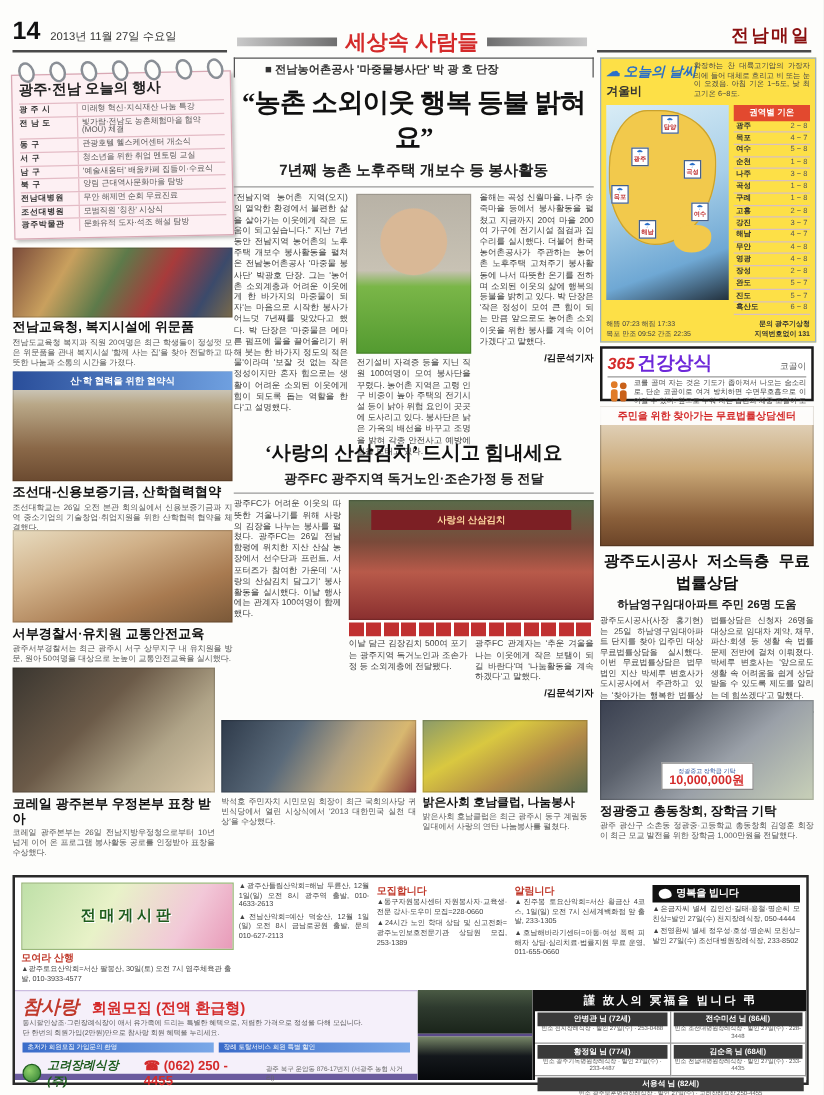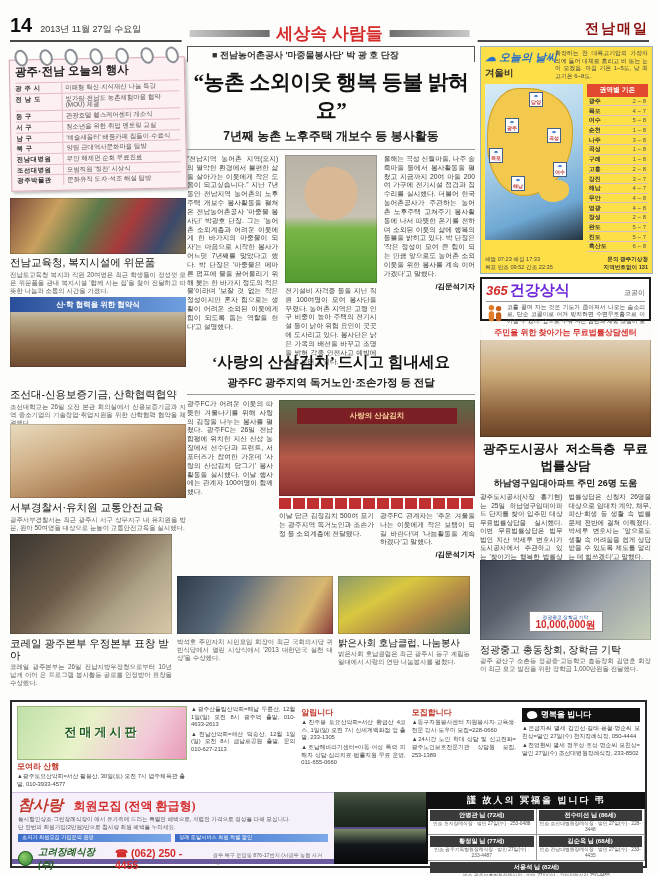--- a/index.html
+++ b/index.html
@@ -20,21 +20,21 @@
   .spiral{display:flex;justify-content:space-around;height:14px;margin-bottom:-4px;position:relative;z-index:2;}
   .ring{width:9px;height:13px;border:2px solid #8a8f96;border-radius:50%;background:#fdfdfb;transform:rotate(-18deg);}
   .pad{background:#fdf0f3;border:1px solid #d8a8b4;box-shadow:2px 2px 3px rgba(0,0,0,.25);padding:4px 5px 5px;}
   .pad h3{margin:0 0 3px;font-size:11.5px;color:#222;}
   .ev-row{display:flex;border-top:1px solid #e4bcc6;font-size:6.4px;line-height:1.05;}
   .ev-row .org{width:44px;font-weight:bold;color:#333;padding:2px 2px 1px 0;border-right:1px solid #e4bcc6;letter-spacing:.5px;}
   .ev-row .dsc{flex:1;color:#555;padding:2px 0 1px 3px;}
   
   .photo{position:absolute;overflow:hidden;box-shadow:0 0 0 1px rgba(0,0,0,.15) inset;}
   .cap{position:absolute;}
-  .cap .ct{font-size:10.5px;font-weight:normal;color:#111;line-height:1.1;margin:0 0 2px;}
+  .cap .ct{font-size:10.5px;font-weight:bold;color:#111;line-height:1.1;margin:0 0 2px;}
   .cap .cx{font-size:6.4px;color:#555;line-height:1.25;text-align:justify;margin:0;}
   .banner-strip{position:absolute;left:0;right:0;top:0;height:15px;display:flex;align-items:center;justify-content:center;
         color:#fff;font-size:7.5px;font-weight:bold;white-space:nowrap;}
   
   #main-art{position:absolute;left:187px;top:46px;width:288px;}
   .kicker{border-top:1px solid #555;border-left:1px solid #555;border-right:1px solid #555;border-bottom:none;
         height:13px;font-size:9px;color:#333;padding:2px 24px 0;font-weight:bold;}
   .headline{font-family:"Liberation Serif",serif;font-size:21px;font-weight:bold;text-align:center;color:#111;
         margin:6px 0 4px;letter-spacing:-.5px;}
   .subhead{font-size:12px;font-weight:bold;text-align:center;color:#222;margin:0 0 4px;}
@@ -109,21 +109,21 @@
   #board-logo{width:168px;height:52px;background:linear-gradient(120deg,#bfe0a8 0%,#e8f2c8 40%,#f2c8d8 75%,#e89ab8 100%);
         border:1px solid #9ab87a;display:flex;align-items:center;justify-content:center;}
   #board-logo span{font-size:12px;font-weight:bold;color:#1e5c1e;letter-spacing:3px;text-shadow:1px 1px 0 #fff;}
   .obit-mini{background:#111;color:#fff;font-size:8px;font-weight:bold;display:flex;align-items:center;gap:4px;
         padding:2px 5px;margin:2px 0 3px;}
   .dove{width:10px;height:8px;background:#fff;border-radius:60% 80% 40% 70%;transform:rotate(-15deg);}
   #adrow{display:flex;height:72px;margin-top:2px;}
   #ad-cham{width:322px;background:#f5f0fa;border-top:1px solid #cbbce0;border-bottom:5px solid #6b5b9e;
         padding:3px 6px;box-sizing:border-box;position:relative;}
   .cham-brand{font-size:15px;font-weight:bold;font-style:italic;color:#c0392b;}
-  .cham-title{font-size:12px;font-weight:bold;color:#d42b2b;margin-left:6px;font-family:Liberation Serif, serif;}
+  .cham-title{font-size:12px;font-weight:bold;color:#d42b2b;margin-left:6px;}
   .cham-line{font-size:5.6px;color:#555;line-height:1.3;margin-top:1px;}
   .cham-strip{height:8px;background:linear-gradient(90deg,#3a6bc9,#7aa8e8);margin:2px 0;color:#fff;font-size:5.2px;
         display:flex;align-items:center;padding:0 4px;}
   .cham-foot{display:flex;align-items:center;gap:5px;margin-top:2px;}
   .glogo{width:13px;height:13px;border-radius:50%;background:radial-gradient(circle at 35% 35%,#8fd06a,#2e7d32);border:1px solid #1e5c1e;}
   .gname{font-size:9.5px;font-weight:bold;color:#1e5c1e;font-style:italic;}
   .gphone{font-size:10.5px;font-weight:bold;color:#d42b2b;}
   .gaddr{font-size:5.2px;color:#666;}
   #ad-photos{width:92px;display:flex;flex-direction:column;}
   .p-man{flex:1;background:linear-gradient(180deg,#4a5a44 0%,#2e3a2e 40%,#1a241a 100%);}
@@ -202,21 +202,21 @@
         </div>
     </div>
   </div>
 
   <div class="photo" style="left:10px;top:198px;width:176px;height:56px;background:linear-gradient(120deg,#7a4a3a 0%,#c9a05e 25%,#5d7a4a 45%,#a83b3b 65%,#3b4a6b 85%,#7a6a4a 100%);"></div>
   <div class="cap" style="left:10px;top:257px;width:176px;">
     <p class="ct">전남교육청, 복지시설에 위문품</p>
     <p class="cx">전남도교육청 복지과 직원 20여명은 최근 학생들이 정성껏 모은 위문품을 관내 복지시설 '함께 사는 집'을 찾아 전달하고 따뜻한 나눔과 소통의 시간을 가졌다.</p>
   </div>
 
-  <div class="photo" style="left:10px;top:297px;width:176px;height:70px;background:linear-gradient(180deg,#dfe8f0 0%,#b9a888 30%,#8a6848 70%,#6b4a30 100%);">
+  <div class="photo" style="left:10px;top:297px;width:176px;height:88px;background:linear-gradient(180deg,#dfe8f0 0%,#b9a888 30%,#8a6848 70%,#6b4a30 100%);">
     <div class="banner-strip" style="background:linear-gradient(90deg,#2a4e9a,#6fa0e0);">
         <span>산·학 협력을 위한 협약식</span>
       </div>
   </div>
   <div class="cap" style="left:10px;top:389px;width:176px;">
     <p class="ct">조선대-신용보증기금, 산학협력협약</p>
     <p class="cx">조선대학교는 26일 오전 본관 회의실에서 신용보증기금과 지역 중소기업의 기술창업·취업지원을 위한 산학협력 협약을 체결했다.</p>
   </div>
 
   <div class="photo" style="left:10px;top:424px;width:176px;height:74px;background:linear-gradient(160deg,#e8dcc0 0%,#d0b088 35%,#a87a50 70%,#7a5838 100%);"></div>
@@ -453,28 +453,28 @@
             <span>전매게시판</span>
           </div>
         <div class="b-head">모여라 산행</div>
         <p class="b-item">▲광주토요산악회=서산 팔봉산, 30일(토) 오전 7시 염주체육관 출발, 010-3933-4577</p>
       </div>
       <div class="b-col" style="flex:1;">
         <p class="b-item">▲광주산들림산악회=해남 두륜산, 12월 1일(일) 오전 8시 광주역 출발, 010-4633-2613</p>
         <p class="b-item">▲전남산악회=예산 덕숭산, 12월 1일(일) 오전 8시 금남로공원 출발, 문의 010-627-2113</p>
       </div>
       <div class="b-col" style="flex:1;">
+        <div class="b-head">모집합니다</div>
+        <p class="b-item">▲동구자원봉사센터 자원봉사자·교육생·전문 강사·도우미 모집=228-0660</p>
+        <p class="b-item">▲24시간 노인 학대 상담 및 신고전화=광주노인보호전문기관 상담원 모집, 253-1389</p>
+      </div>
+      <div class="b-col" style="flex:1;">
         <div class="b-head">알림니다</div>
         <p class="b-item">▲진주봉 토요산악회=서산 황금산 4코스, 1일(일) 오전 7시 신세계백화점 앞 출발, 233-1305</p>
         <p class="b-item">▲호남해바라기센터=아동·여성 폭력 피해자 상담·심리치료·법률지원 무료 운영, 011-655-0660</p>
-      </div>
-      <div class="b-col" style="flex:1;">
-        <div class="b-head">모집합니다</div>
-        <p class="b-item">▲동구자원봉사센터 자원봉사자·교육생·전문 강사·도우미 모집=228-0660</p>
-        <p class="b-item">▲24시간 노인 학대 상담 및 신고전화=광주노인보호전문기관 상담원 모집, 253-1389</p>
       </div>
       <div class="b-col" style="width:118px;flex:none;">
         <div class="obit-mini">
           <span class="dove"></span>
           <span>명복을 빕니다</span>
         </div>
         <p class="b-item">▲은금자씨 별세 김인선·길태·용철·명순씨 모친상=발인 27일(수) 천지장례식장, 050-4444</p>
         <p class="b-item">▲전영환씨 별세 정우성·호성·명순씨 모친상=발인 27일(수) 조선대병원장례식장, 233-8502</p>
       </div>
     </div>

